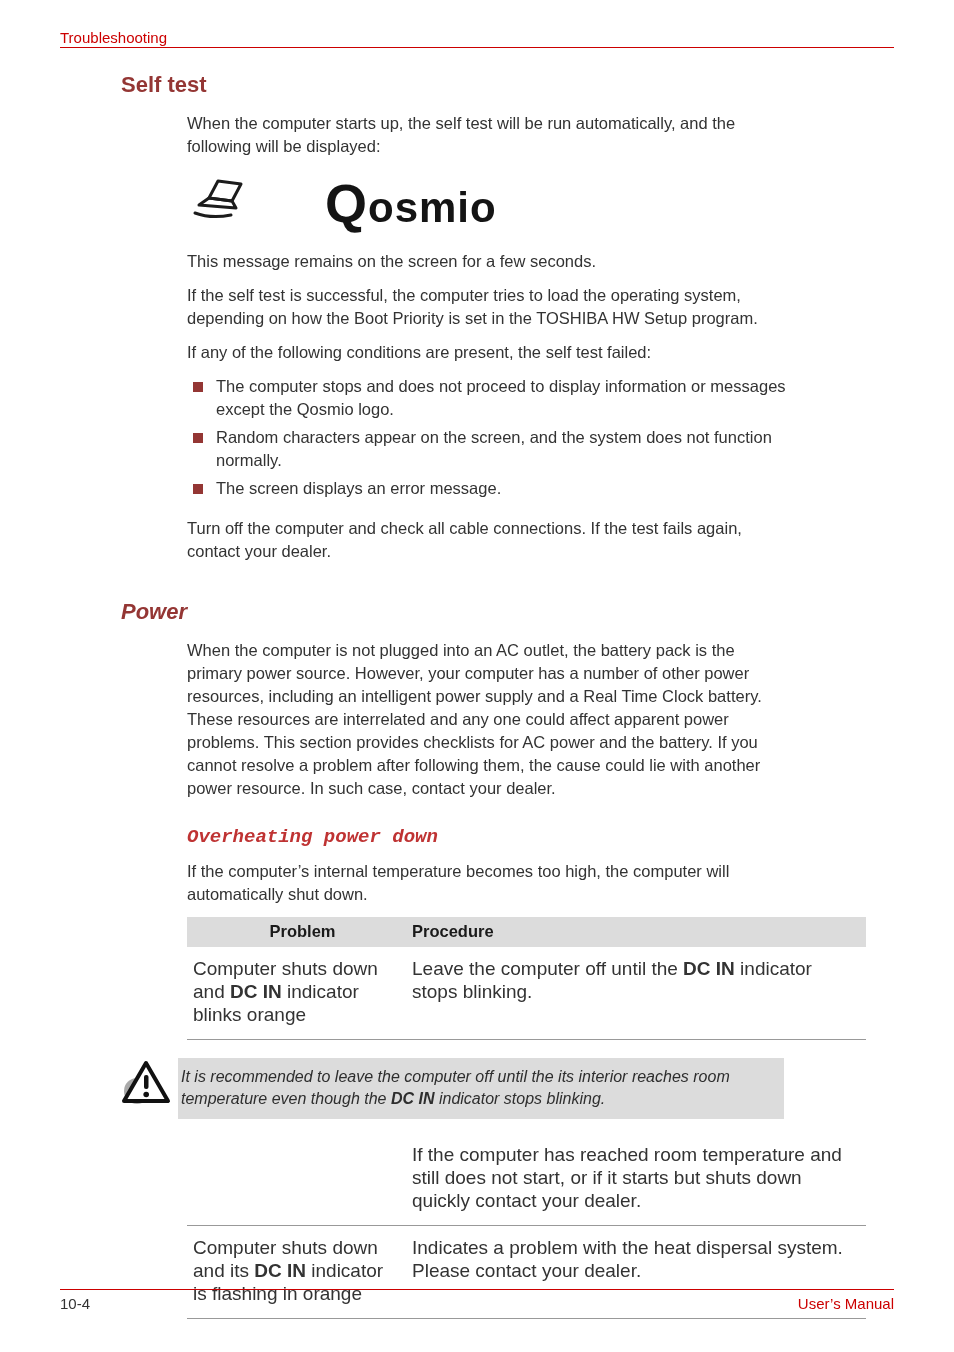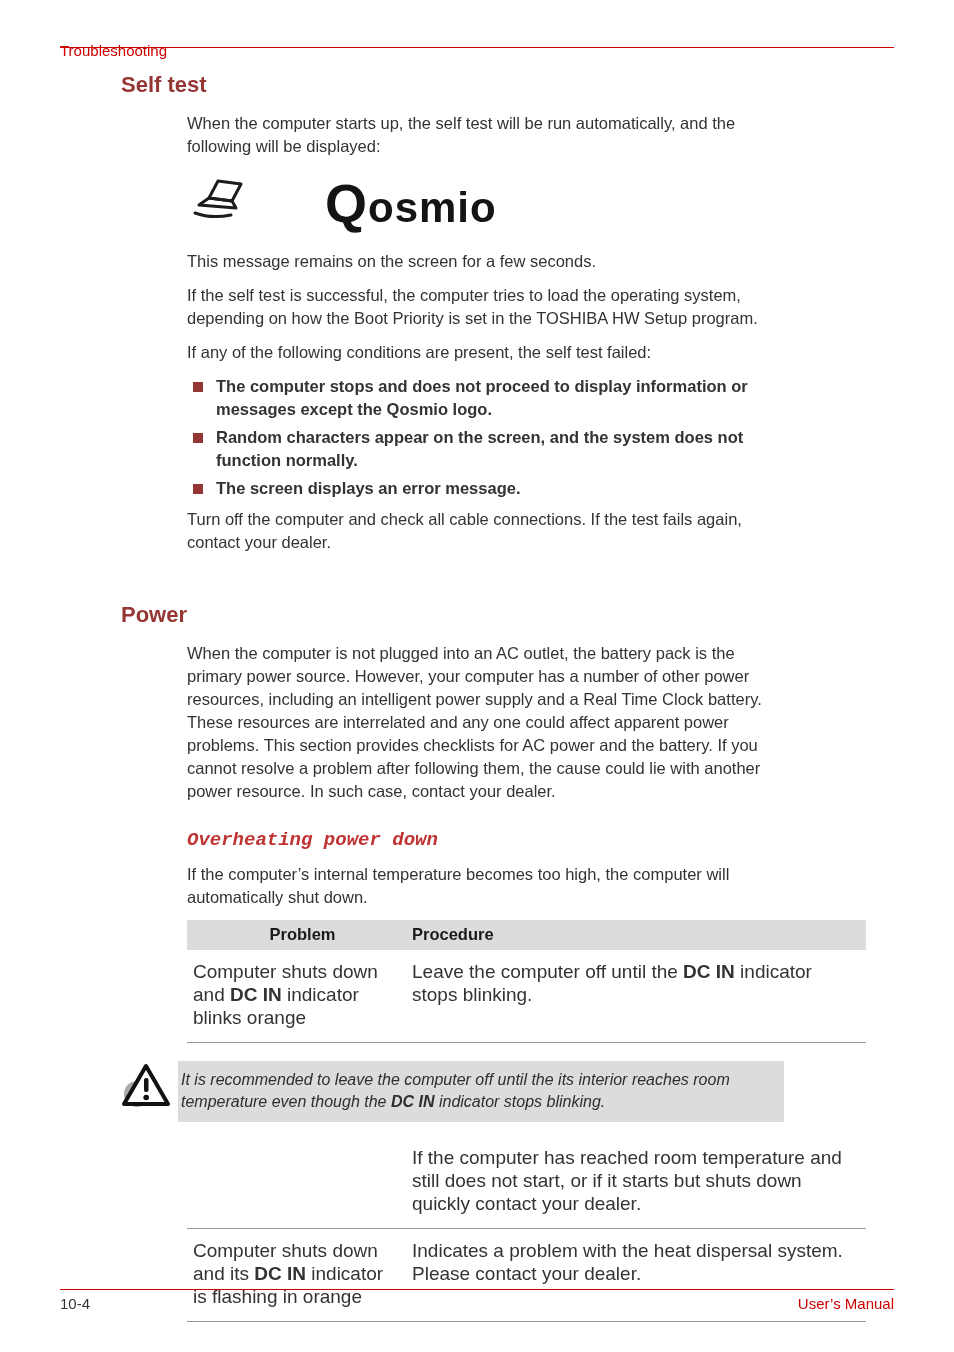--- a/index.html
+++ b/index.html
@@ -1,39 +1,39 @@
 <!DOCTYPE html>
 <html><head>
 <meta charset="utf-8">
 <style>
   * { box-sizing: border-box; }
   html,body { margin:0; padding:0; background:#ffffff; }
   body { font-family:"Liberation Sans", sans-serif; color:#333333; }
   .page { position:relative; width:954px; height:1352px; background:#ffffff; overflow:hidden; }
 
-  .header-title { position:absolute; top:42px; left:60px; font-size:15px; color:#cc0000; }
+  .header-title { position:absolute; top:29px; left:60px; font-size:15px; color:#cc0000; }
   .header-rule  { position:absolute; top:47px; left:60px; width:834px; height:1px; background:#cc0000; }
 
   main { position:absolute; top:0; left:0; width:876px; }
 
   h2.section-heading { margin:0 0 14px 121px; font-size:22px; font-weight:bold; color:#943634; }
   h2.first { margin-top:72px; }
-  h2.power-heading { margin-top:48px; }
+  h2.power-heading { margin-top:36px;font-style:italic; }
 
   h3.sub-heading { margin:26px 0 12px 187px; font-size:19px; font-weight:bold; font-style:italic; color:#bf3333;font-family:Liberation Mono, monospace; }
 
   .body-block { margin-left:187px; margin-right:88px; }
   p.para { margin:0 0 11px 0; font-size:16.5px; line-height:23px; color:#333333; }
 
   .logo-row { display:flex; align-items:center; gap:64px; margin:16px 88px 18px 187px; height:58px; }
   .qosmio-logo { font-weight:bold; color:#141414; letter-spacing:1px; line-height:1; }
   .qosmio-logo .big-q { font-size:54px; }
   .qosmio-logo .rest  { font-size:42px; }
 
-  ul.bullet-list { list-style:none; margin:2px 88px 8px 187px; padding:0 0 0 6px;font-weight:bold; }
+  ul.bullet-list { list-style:none; margin:2px 88px 17px 187px; padding:0 0 0 6px; }
   ul.bullet-list li { display:flex; gap:13px; margin-bottom:5px; font-size:16.5px; line-height:23px; }
   .bullet-square { flex:0 0 auto; width:10px; height:10px; margin-top:7px; background:#943634; }
 
   .ptable { margin-left:187px; width:679px; }
   .trow, .thead { display:grid; grid-template-columns:225px 1fr; }
   .thead { background:#dcdcdc; padding:5px 0 6px 0; font-weight:bold; color:#1a1a1a; font-size:16.5px; }
   .thead .cell-problem { padding-left:6px;text-align:center; }
   .trow { border-bottom:1px solid #999999; }
   .trow .cell { padding:10px 10px 13px 0; font-size:19px; line-height:23px; }
   .trow .cell-problem { padding-left:6px; }

